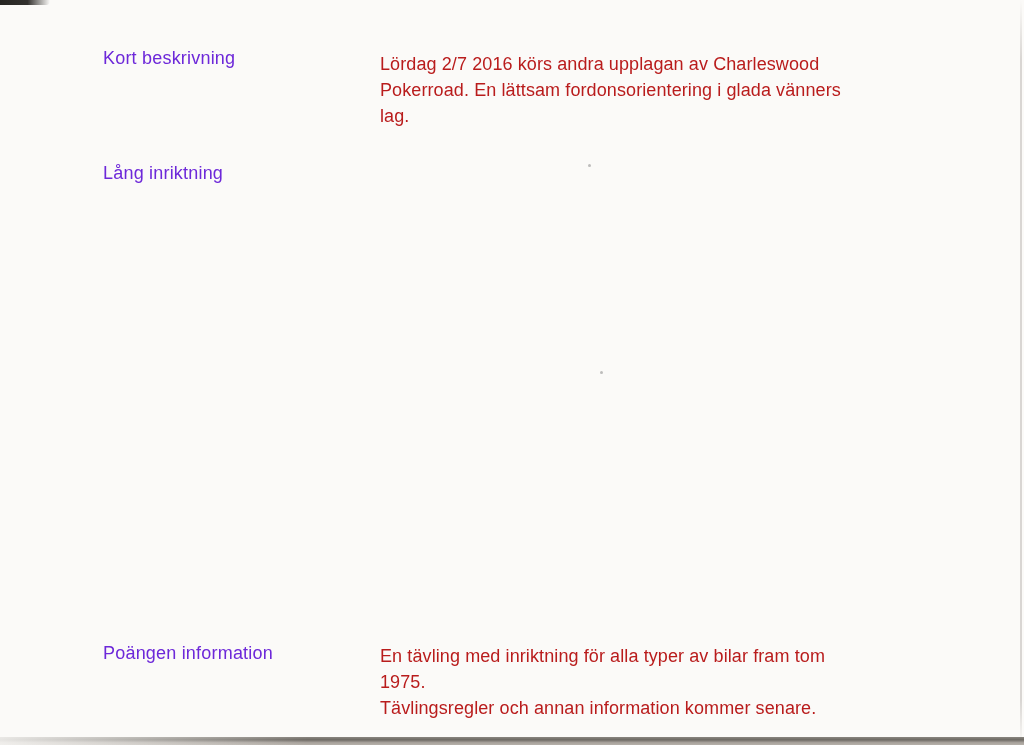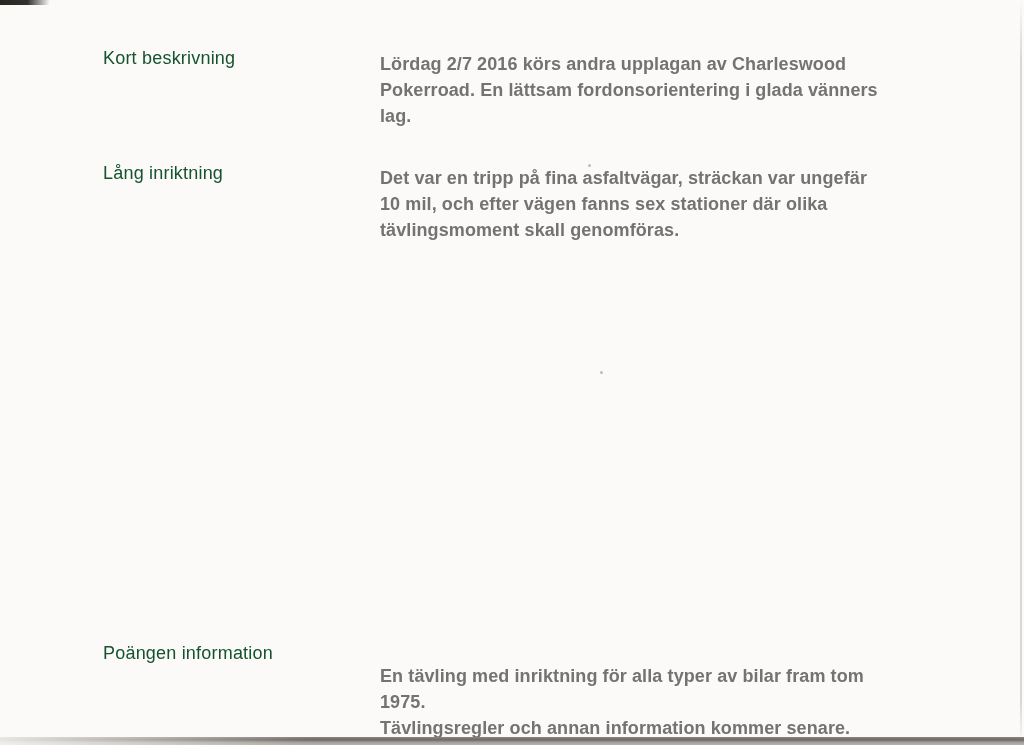--- a/index.html
+++ b/index.html
@@ -22,47 +22,46 @@
     position: absolute;
     left: 0;
     width: 100%;
   }
   .field-label {
     position: absolute;
     left: 103px;
     top: 0;
     font-size: 18px;
     line-height: 26px;
-    color: #14532d;
+    color: #6d28d9;
     letter-spacing: 0.2px;
     white-space: nowrap;
   }
   .field-value {
     position: absolute;
     left: 380px;
     width: 625px;
     font-size: 18px;
     line-height: 26px;
-    color: #737373;
+    color: #b91c1c;
     letter-spacing: 0.1px;
-    font-weight: bold;
   }
   .field-value p {
     margin: 0 0 27px 0;
     white-space: pre-line;
   }
   .field-value p:last-child {
     margin-bottom: 0;
   }
   .row-kort  { top: 45px; }
   .row-kort  .field-value { top: 6px; }
   .row-lang  { top: 160px; }
   .row-lang  .field-value { top: 5px; }
   .row-allman{ top: 640px; }
-  .row-allman .field-value { top: 3px; margin-top: 20px; }
+  .row-allman .field-value { top: 3px; }
 
   
   .artifact-corner {
     position: absolute;
     top: 0;
     left: 0;
     width: 50px;
     height: 5px;
     background: linear-gradient(to right, #262522 0%, #33312e 55%, rgba(51,49,46,0) 100%);
     border-bottom-right-radius: 4px;
@@ -108,23 +107,20 @@
     <div class="field-value">
       <p>Lördag 2/7 2016 körs andra upplagan av Charleswood
 Pokerroad. En lättsam fordonsorientering i glada vänners
 lag.</p>
     </div>
   </div>
 
   <div class="row row-lang">
     <div class="field-label">Lång inriktning</div>
     <div class="field-value">
-      <p>Det var en tripp på fina asfaltvägar, sträckan var ungefär
-10 mil, och efter vägen fanns sex stationer där olika
-tävlingsmoment skall genomföras.</p>
     </div>
   </div>
 
   <div class="row row-allman">
     <div class="field-label">Poängen information</div>
     <div class="field-value">
       <p>En tävling med inriktning för alla typer av bilar fram tom
 1975.
 Tävlingsregler och annan information kommer senare.</p>
     </div>

